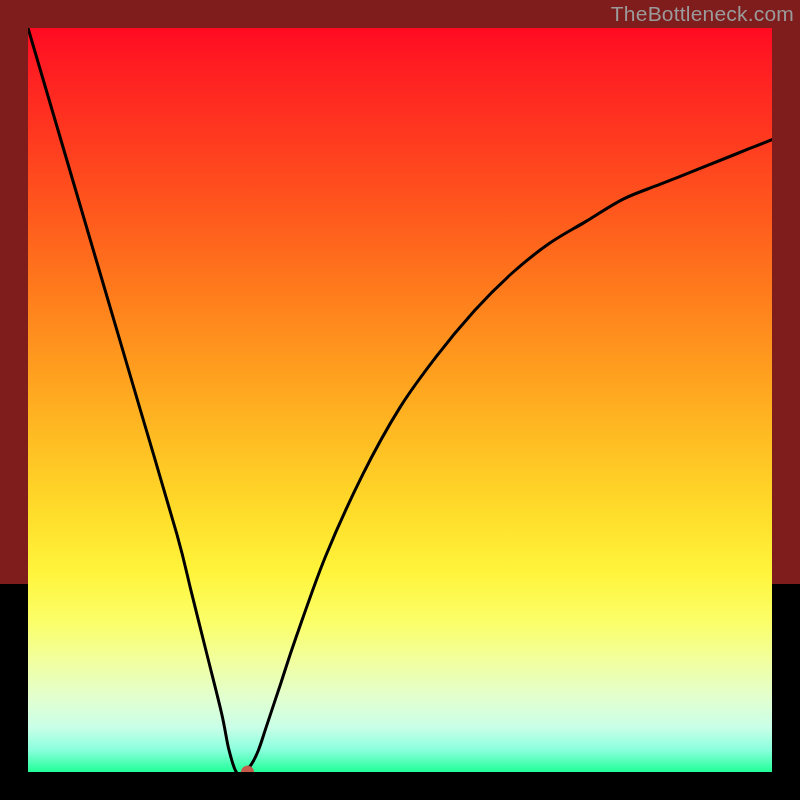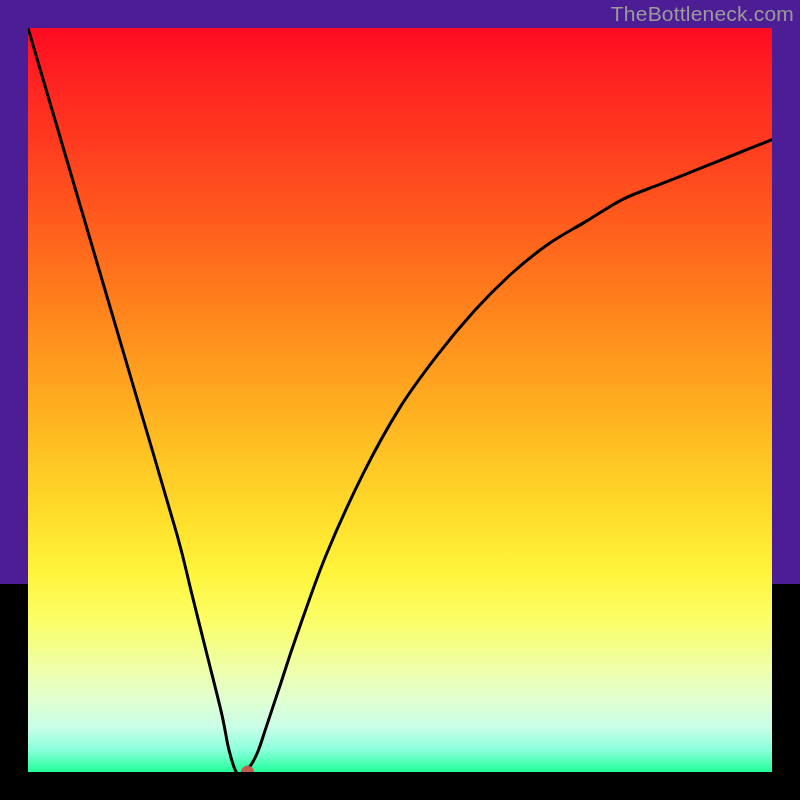--- a/index.html
+++ b/index.html
@@ -8,21 +8,21 @@
     width: 800px;
     height: 800px;
     overflow: hidden;
     background: #000;
     font-family: Arial, Helvetica, sans-serif;
   }
   .frame {
     position: relative;
     width: 800px;
     height: 584px;
-    background: #4c1d95;
+    background: #7f1d1d;
   }
   .plot-area {
     position: absolute;
     left: 28px;
     top: 28px;
     width: 744px;
     height: 744px;
     box-sizing: border-box;
   }
   .gradient {

